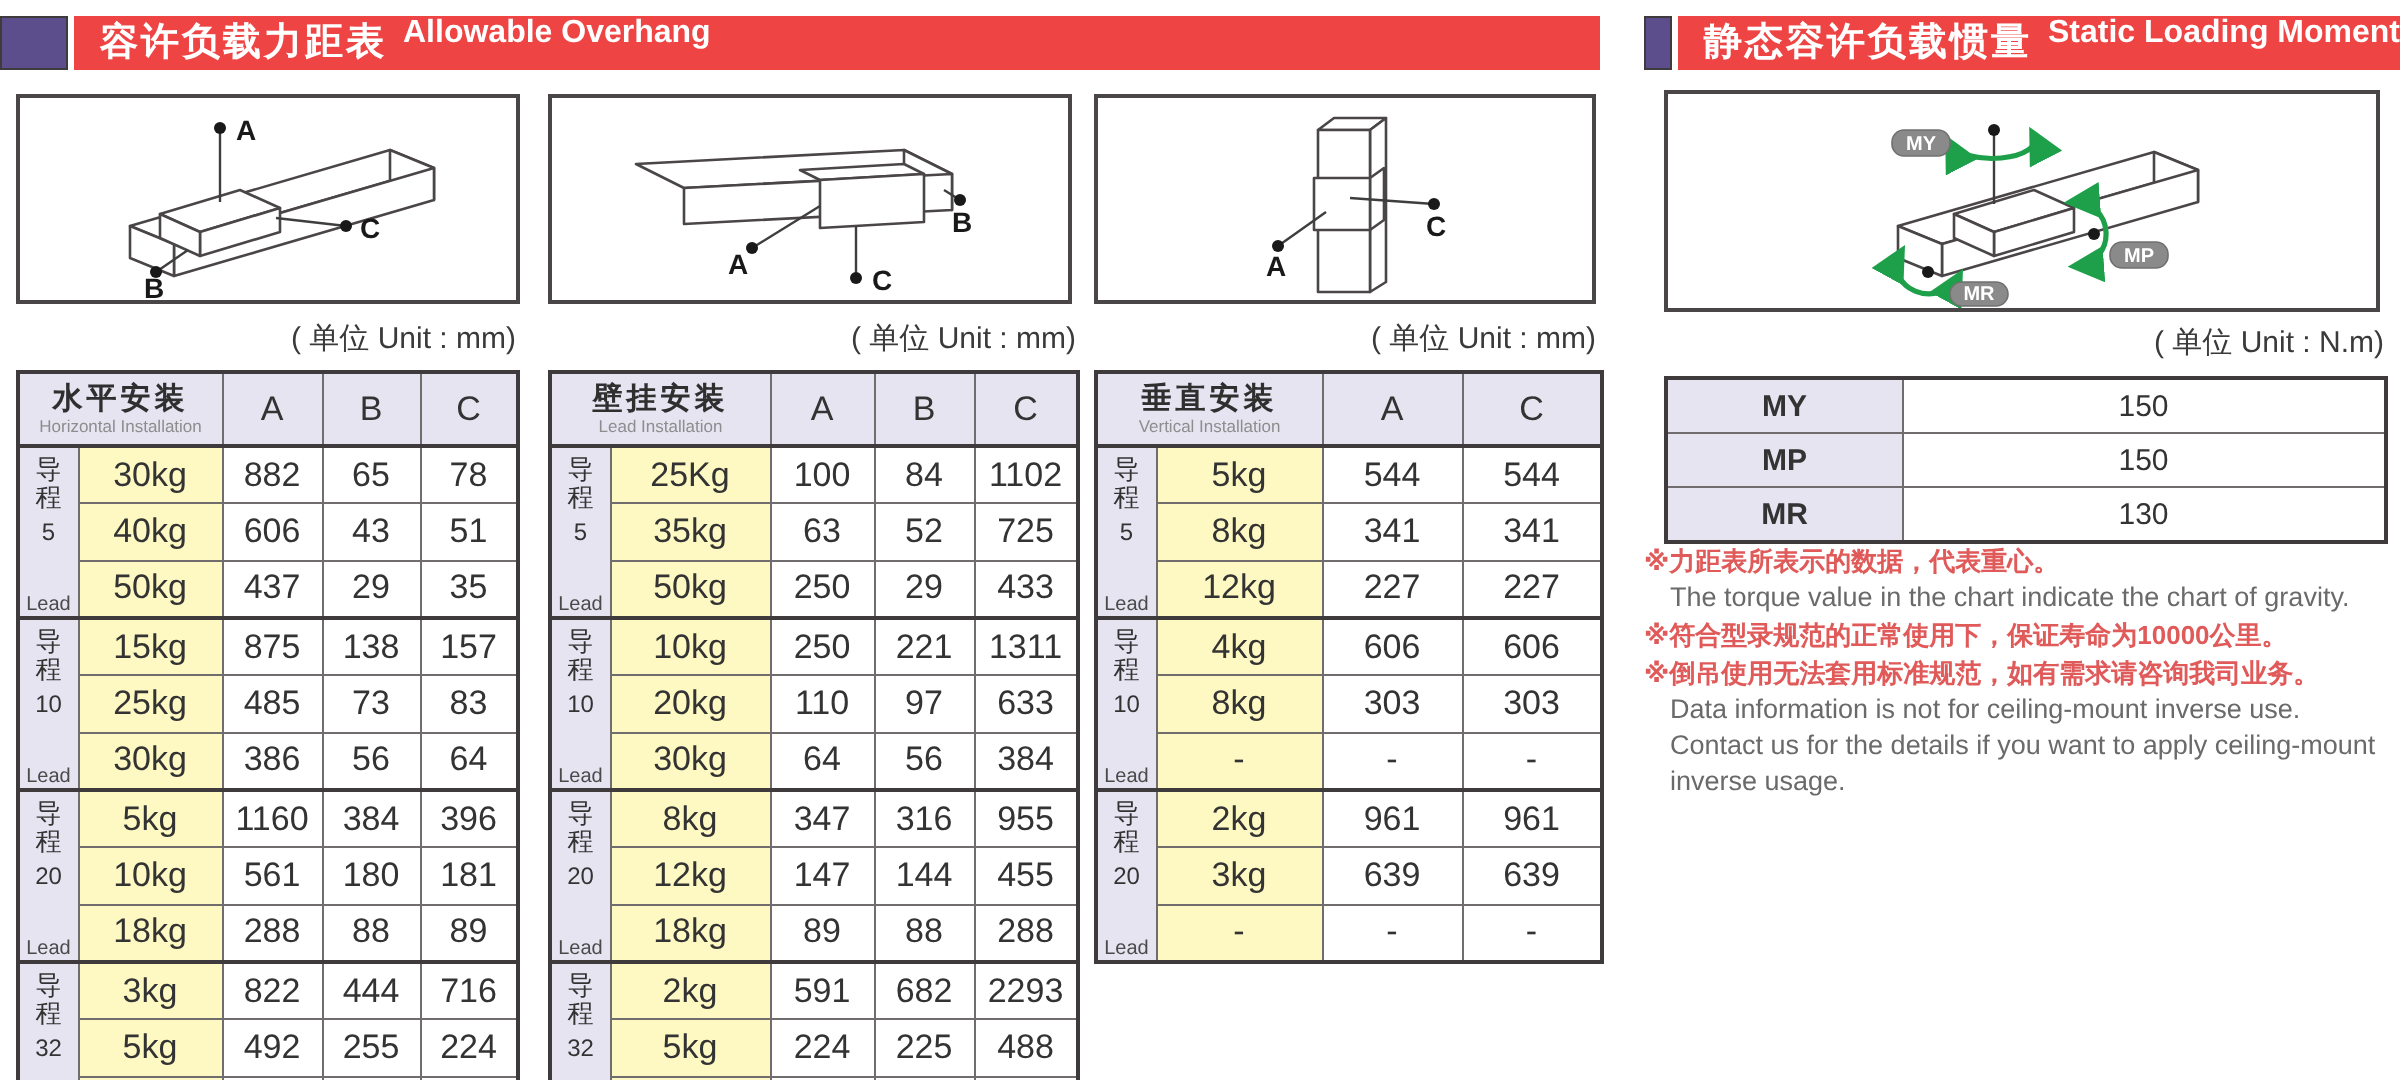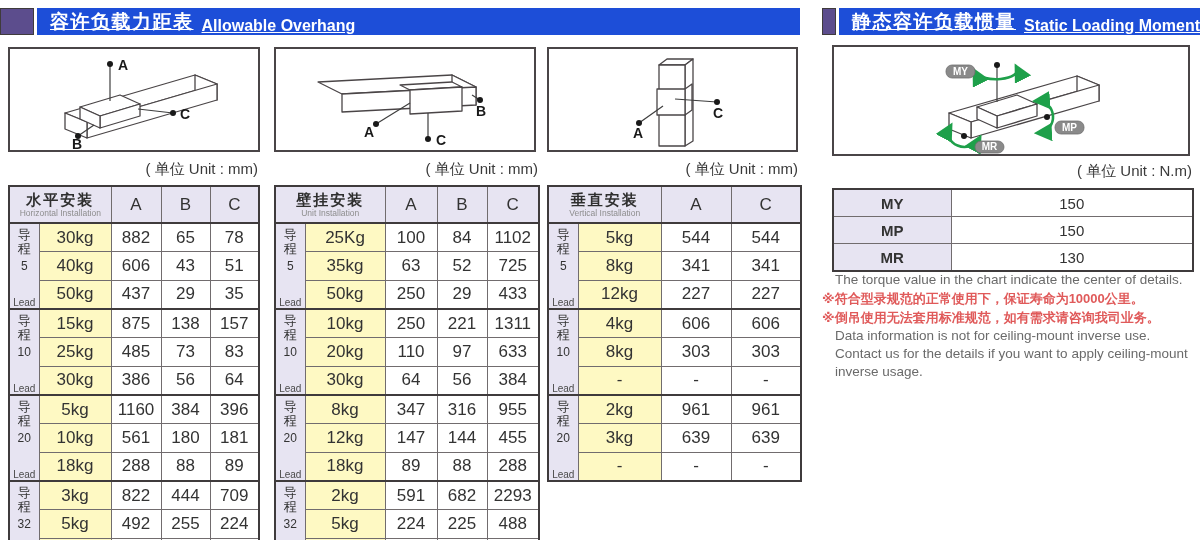--- a/index.html
+++ b/index.html
@@ -3,21 +3,21 @@
 <meta charset="utf-8">
 <style>
   html,body{margin:0;padding:0;}
   body{
     width:1200px;height:540px;position:relative;background:#fff;
     font-family:"Liberation Sans","DejaVu Sans",sans-serif;overflow:hidden;
   }
   
   .secbar{position:absolute;top:8px;height:27px;display:flex;}
   .accent{width:34px;background:#5c4d8d;border:1px solid #3f3b3c;box-sizing:border-box;}
-  .barbody{flex:1;margin-left:3px;background:#1d4ed8;color:#fff;display:flex;align-items:flex-end;padding-left:13px;gap:8px;text-decoration:underline;}
+  .barbody{flex:1;margin-left:3px;background:#ef4444;color:#fff;display:flex;align-items:flex-start;padding-left:13px;gap:8px;}
   .bar-zh{font-size:19px;font-weight:bold;letter-spacing:1.5px;white-space:nowrap;}
   .bar-en{font-size:16px;font-weight:bold;white-space:nowrap;}
   #secbar-left{left:0;width:800px;}
   #secbar-right{left:822px;width:378px;}
   
   .diagbox{position:absolute;border:2px solid #4a4547;background:#fff;box-sizing:border-box;}
   #box1{left:8px;top:47px;width:252px;height:105px;}
   #box2{left:274px;top:47px;width:262px;height:105px;}
   #box3{left:547px;top:47px;width:251px;height:105px;}
   #box4{left:832px;top:45px;width:358px;height:111px;}
@@ -267,21 +267,21 @@
     </tr>
     <tr class="gtop">
       <td rowspan="3" class="leadcell">
           <span class="lzh">导程</span>
           <span class="lnum">32</span>
           <span class="len">Lead</span>
         </td>
       <td class="wcell">3kg</td>
       <td>822</td>
       <td>444</td>
-      <td>709</td>
+      <td>716</td>
     </tr>
     <tr>
       <td class="wcell">5kg</td>
       <td>492</td>
       <td>255</td>
       <td>224</td>
     </tr>
     <tr>
       <td class="wcell">-</td>
       <td>-</td>
@@ -296,21 +296,21 @@
       <col style="width:30px">
       <col style="width:80px">
       <col style="width:52px">
       <col style="width:50px">
       <col style="width:52px">
     </colgroup>
   <thead>
     <tr>
       <th colspan="2">
         <div class="th-zh">壁挂安装</div>
-        <div class="th-en">Unit Installation</div>
+        <div class="th-en">Lead Installation</div>
       </th>
       <th class="colh">A</th>
       <th class="colh">B</th>
       <th class="colh">C</th>
     </tr>
   </thead>
   <tbody>
     <tr>
       <td rowspan="3" class="leadcell">
           <span class="lzh">导程</span>
@@ -503,21 +503,22 @@
     </tr>
     <tr>
       <td class="mlabel">MR</td>
       <td>130</td>
     </tr>
   </tbody>
 </table>
 
 <div class="notes">
   <div class="note">
-    <div class="note-en">The torque value in the chart indicate the center of details.</div>
+    <div class="note-zh">※力距表所表示的数据，代表重心。</div>
+    <div class="note-en">The torque value in the chart indicate the chart of gravity.</div>
   </div>
   <div class="note">
     <div class="note-zh">※符合型录规范的正常使用下，保证寿命为10000公里。</div>
   </div>
   <div class="note">
     <div class="note-zh">※倒吊使用无法套用标准规范，如有需求请咨询我司业务。</div>
     <div class="note-en">Data information is not for ceiling-mount inverse use. Contact us for the details if you want to apply ceiling-mount inverse usage.</div>
   </div>
 </div>
 

